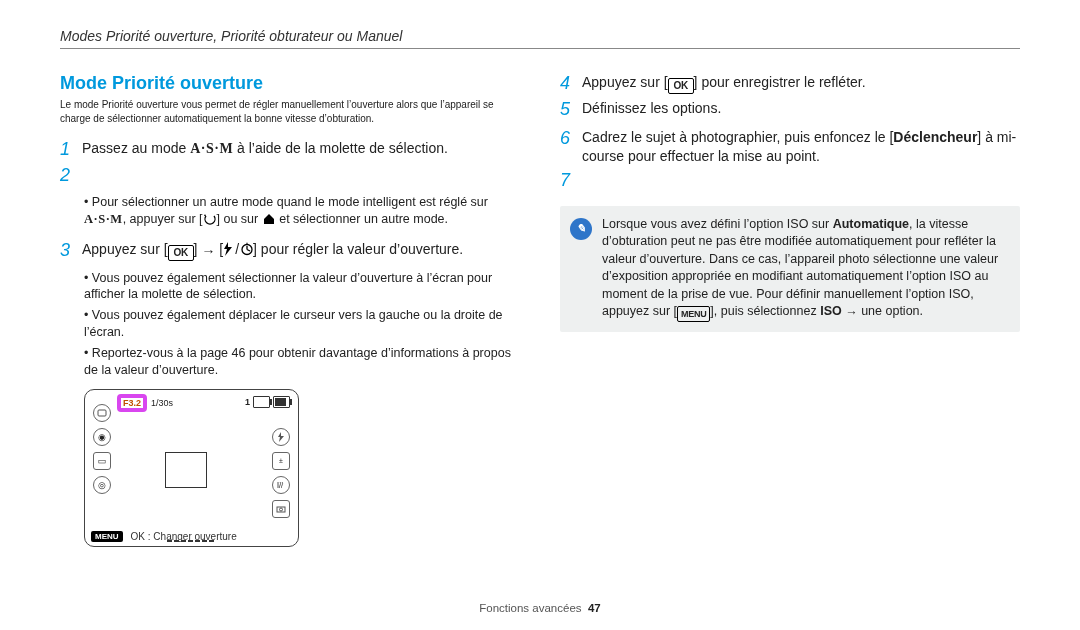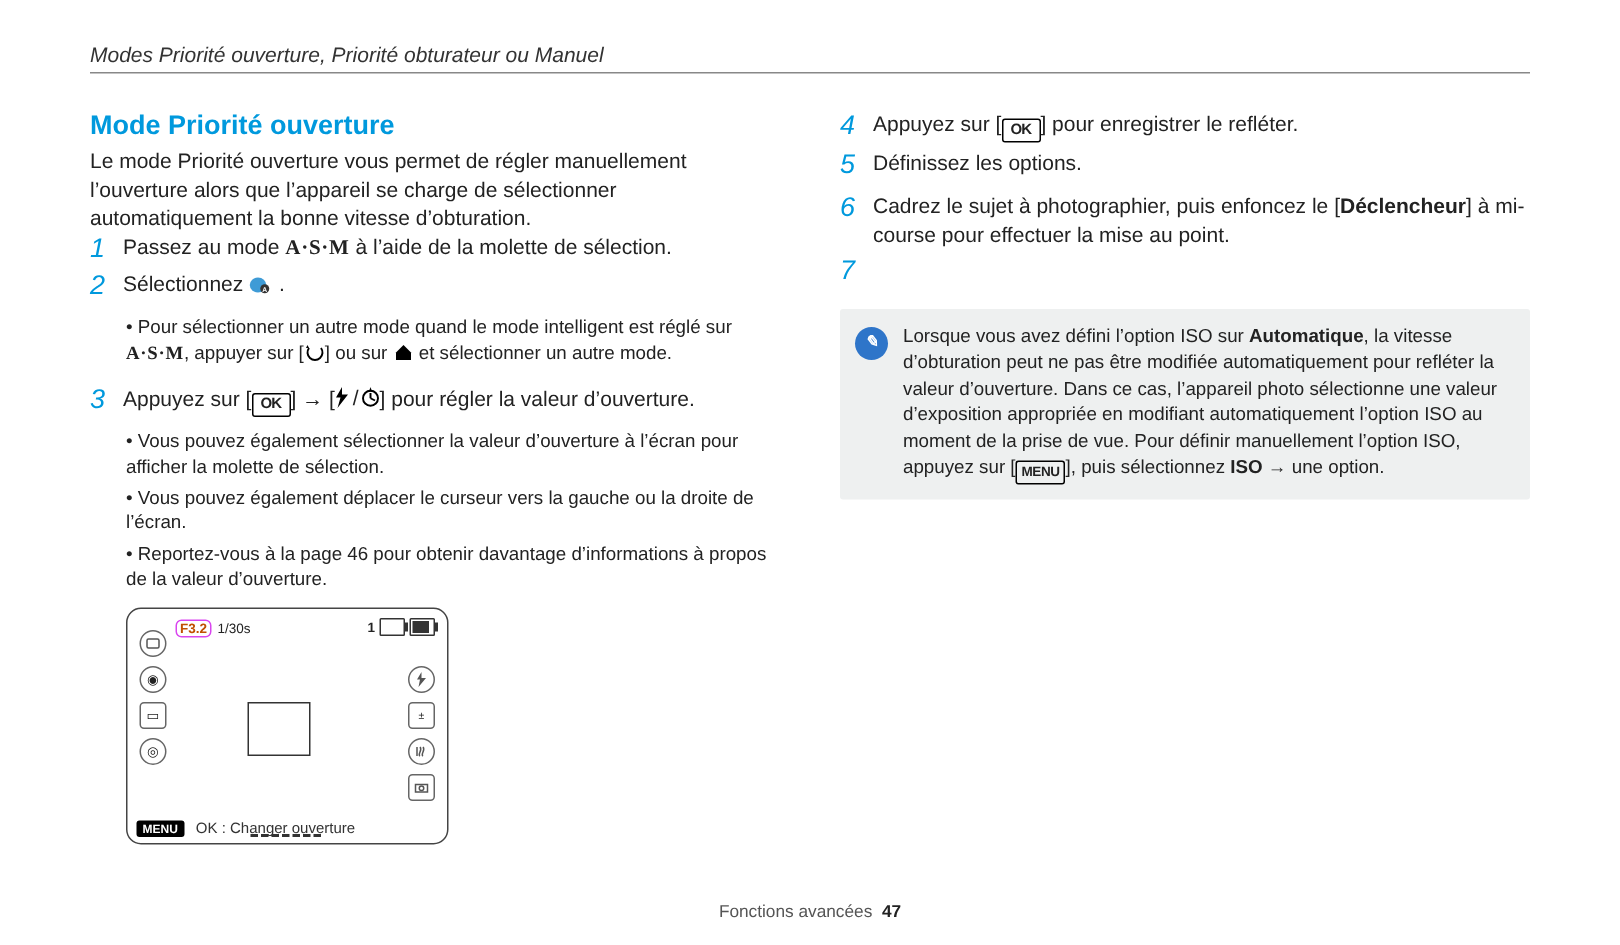--- a/index.html
+++ b/index.html
@@ -37,22 +37,23 @@
   .col {
     flex: 1 1 0;
   }
   .h2 {
     color: #0099dd;
     font-weight: 700;
     font-size: 18px;
     margin: 0 0 4px 0;
   }
   .intro {
-    font-size: 14px;
+    font-size: 10px;
     line-height: 1.35;
+    margin-bottom: 14px;
   }
   .steps {
     list-style: none;
     padding: 0;
     margin: 0 0 8px 0;
   }
   .steps > li {
     display: flex;
     align-items: flex-start;
     margin-bottom: 4px;
@@ -183,21 +184,21 @@
   .viewer .topbar {
     display: flex;
     align-items: center;
     gap: 4px;
     margin-left: 24px;
     height: 14px;
   }
   .fstop {
     font-size: 9px;
     font-weight: 700;
-    border: 1px solid #d946ef;
+    border: 4px solid #d946ef;
     color: #c05000;
     border-radius: 4px;
     padding: 0 2px;
   }
   .shutter {
     font-size: 9px;
     font-weight: 400;
   }
   .top-right {
     position: absolute;
@@ -301,31 +302,20 @@
         <li>
           <span class="step-num">1</span>
           <span class="step-body">
             <span>Passez au mode </span>
             <span class="asm">A·S·M</span>
             <span> à l’aide de la molette de sélection.</span>
           </span>
         </li>
         <li>
           <span class="step-num">2</span>
-          <span class="step-body">
-            <span>Sélectionnez </span>
-            <span class="smode-icon">
-              <svg width="16" height="12" viewBox="0 0 16 12">
-                <ellipse cx="6" cy="6" rx="5.5" ry="5" fill="#3e9bd6"></ellipse>
-                <circle cx="10.5" cy="8.5" r="3" fill="#333"></circle>
-                <text x="10.5" y="10.5" font-size="4.5" fill="#fff" text-anchor="middle" font-weight="700">A</text>
-              </svg>
-            </span>
-            <span>.</span>
-          </span>
         </li>
       </ol>
       <ul class="sub">
         <li>
           <span>Pour sélectionner un autre mode quand le mode intelligent est réglé sur </span>
           <span class="asm">A·S·M</span><span>, appuyer sur [</span><span class="glyph">
             <svg width="14" height="12" viewBox="0 0 14 12">
                 <path d="M11 3 A5 5 0 1 1 3 3" fill="none" stroke="#000" stroke-width="1.3"></path>
                 <path d="M2 1 L3 3 L1 3 Z" fill="#000"></path>
               </svg>

